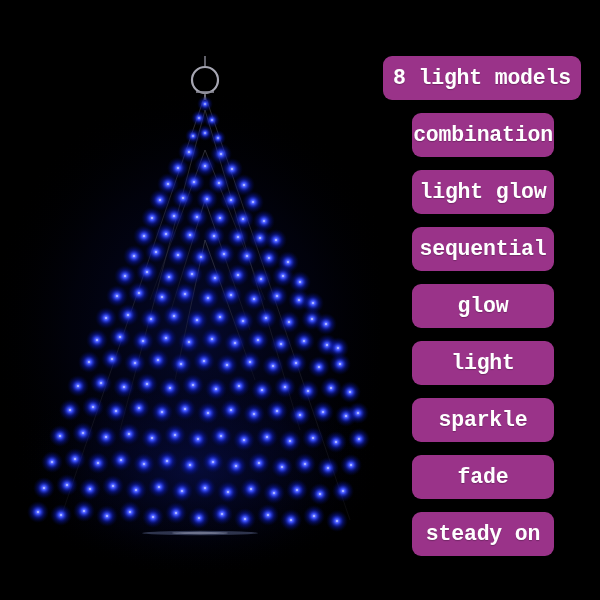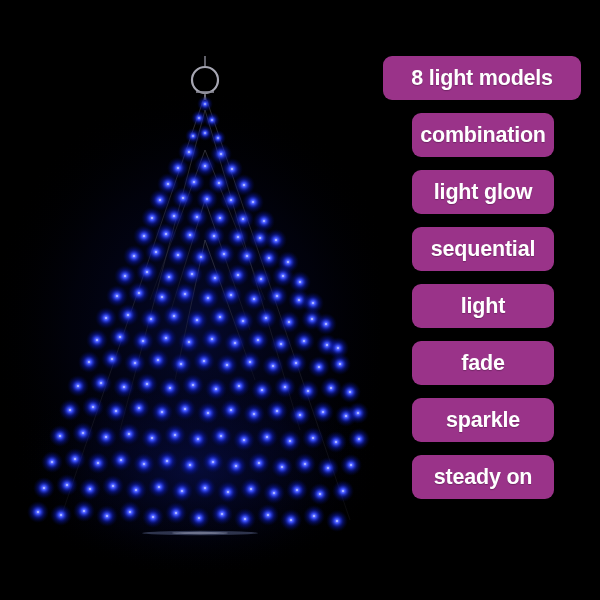--- a/index.html
+++ b/index.html
@@ -6,21 +6,21 @@
     margin: 0;
     padding: 0;
     background: #000000;
   }
   #stage {
     position: relative;
     width: 600px;
     height: 600px;
     background: #000000;
     overflow: hidden;
-    font-family: Liberation Sans, sans-serif;
+    font-family: Liberation Mono, monospace;
   }
 
   
   #tree-photo {
     position: absolute;
     left: 0;
     top: 0;
     width: 380px;
     height: 600px;
   }
@@ -347,19 +347,20 @@
       <ellipse cx="200" cy="533" rx="58" ry="2.2" fill="#8f9fd8" opacity="0.32"></ellipse>
       <ellipse cx="200" cy="533" rx="28" ry="1.2" fill="#dfe6ff" opacity="0.35"></ellipse>
     </svg>
   </div>
 
   <div id="label-column">
     <div class="mode-pill wide">8 light models</div>
     <div class="mode-pill narrow">combination</div>
     <div class="mode-pill narrow">light glow</div>
     <div class="mode-pill narrow">sequential</div>
+    <div class="mode-pill narrow">glow</div>
     <div class="mode-pill narrow">light</div>
+    <div class="mode-pill narrow">sparkle</div>
     <div class="mode-pill narrow">fade</div>
-    <div class="mode-pill narrow">sparkle</div>
     <div class="mode-pill narrow">steady on</div>
   </div>
 
 </div>
 
 </body></html>

